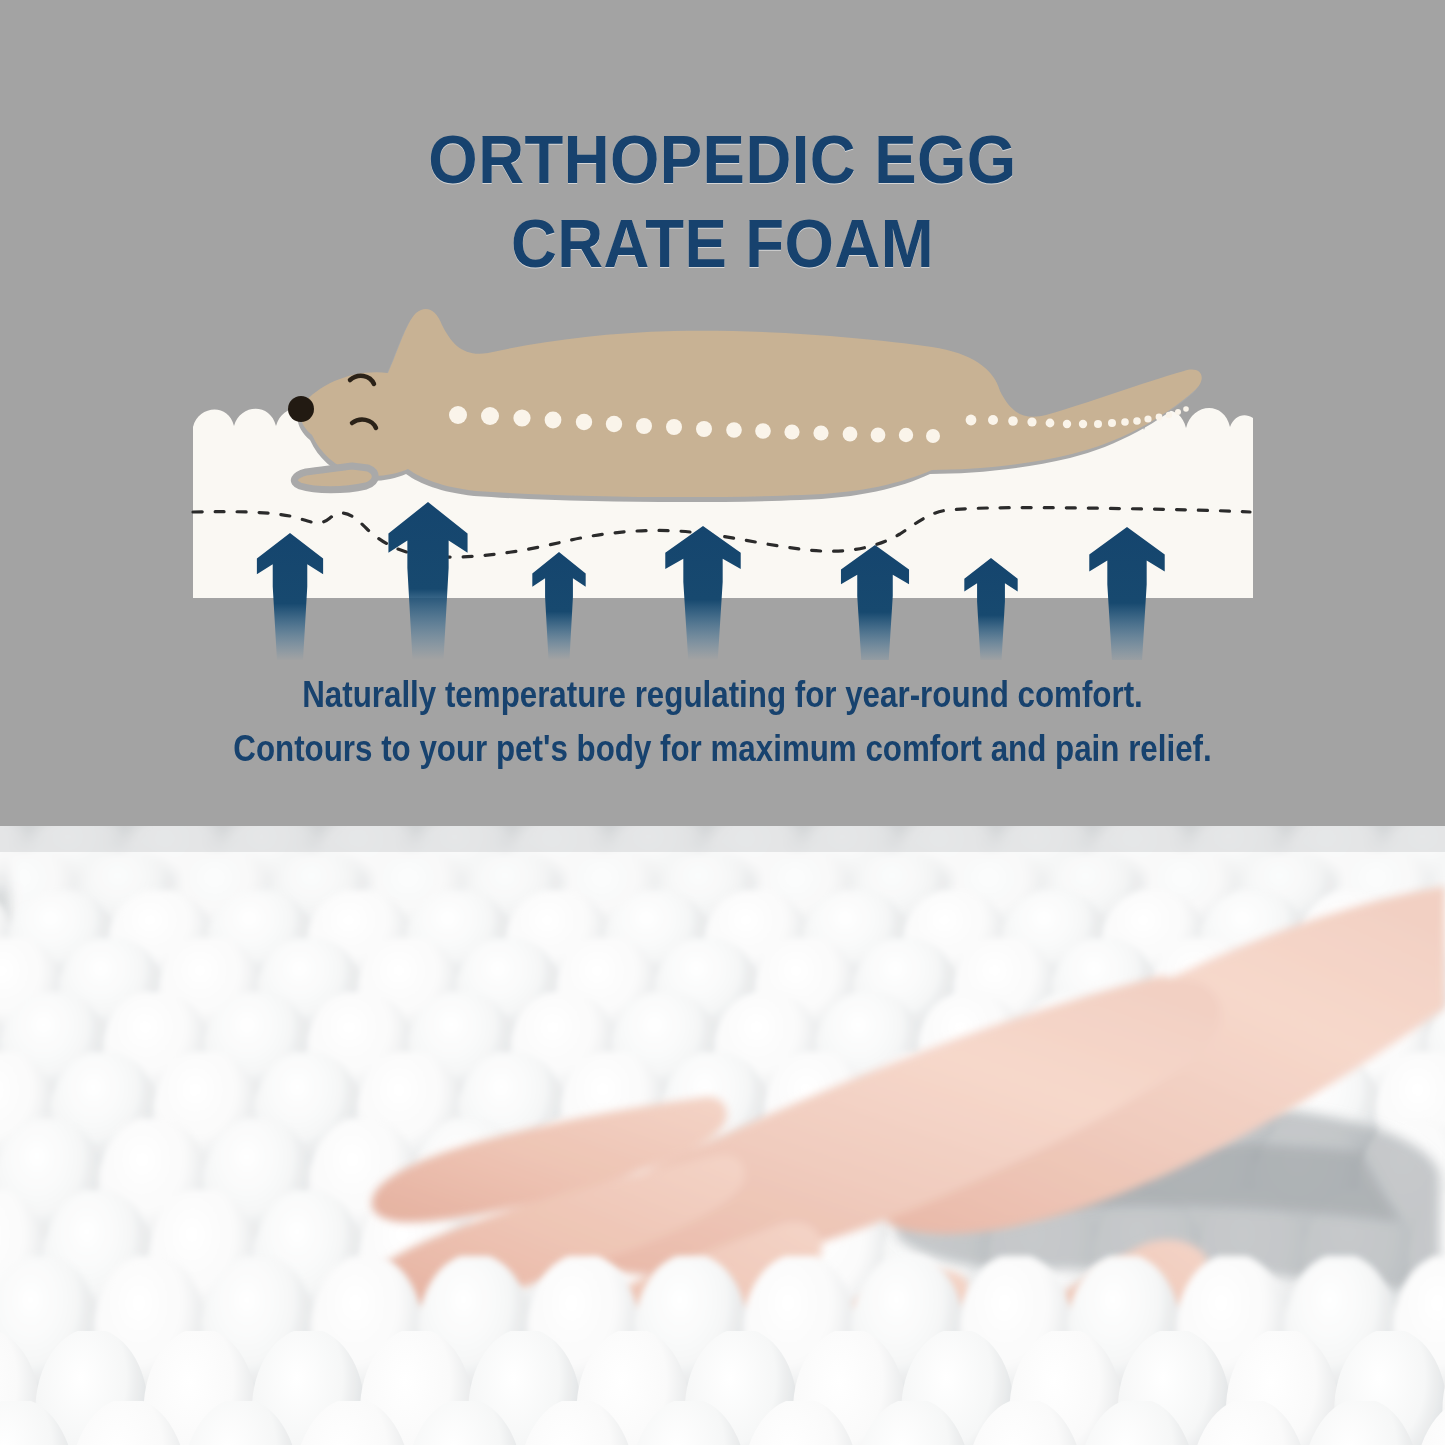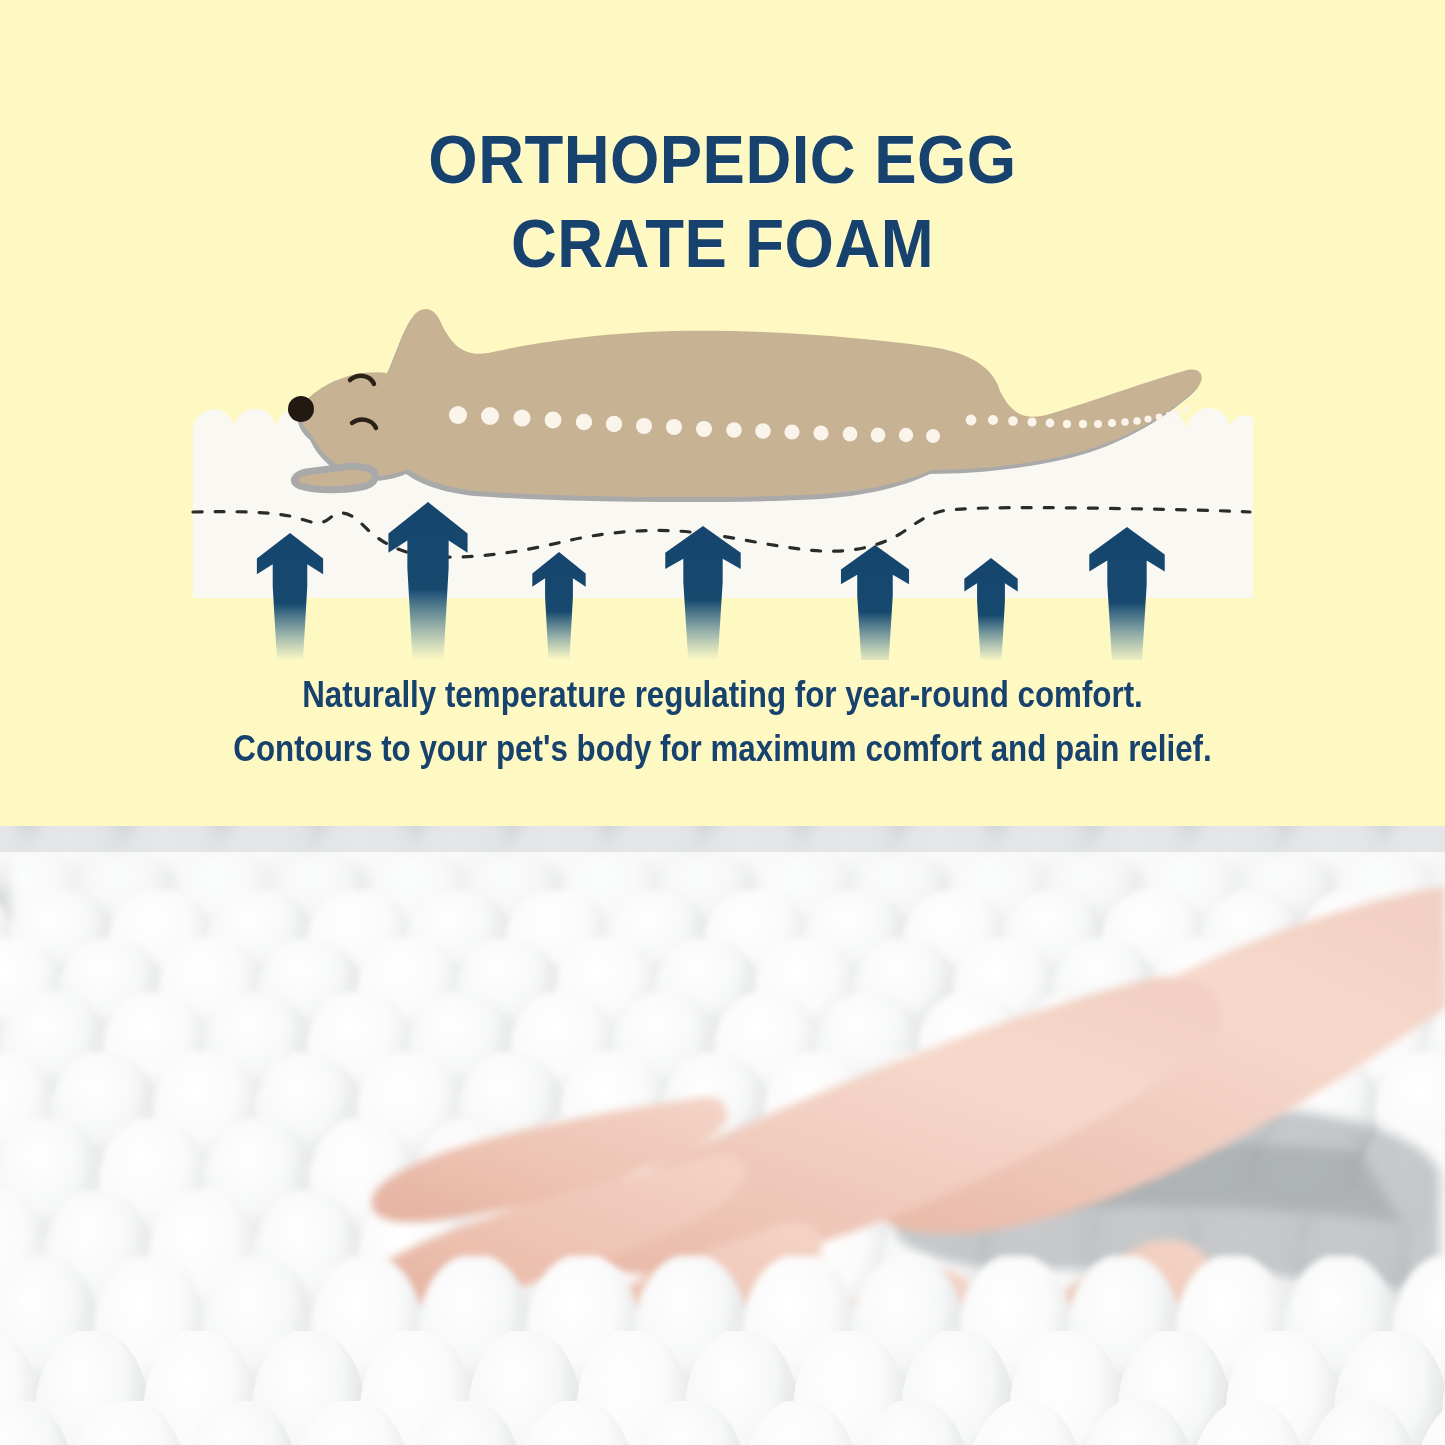--- a/index.html
+++ b/index.html
@@ -8,21 +8,21 @@
   #page{
     position:relative;
     width:1445px;height:1445px;
     overflow:hidden;
     background:#cbcbcb;
   }
 
   
   #top-panel{
     position:absolute;left:0;top:0;width:1445px;height:826px;
-    background:#fef9c3;
+    background:#a3a3a3;
     overflow:hidden;
   }
 
   
   #headline{
     position:absolute;left:0;top:72px;width:1445px;
     text-align:center;
     color:#17426e;
     font-family:"Liberation Sans", sans-serif;
     font-weight:bold;

